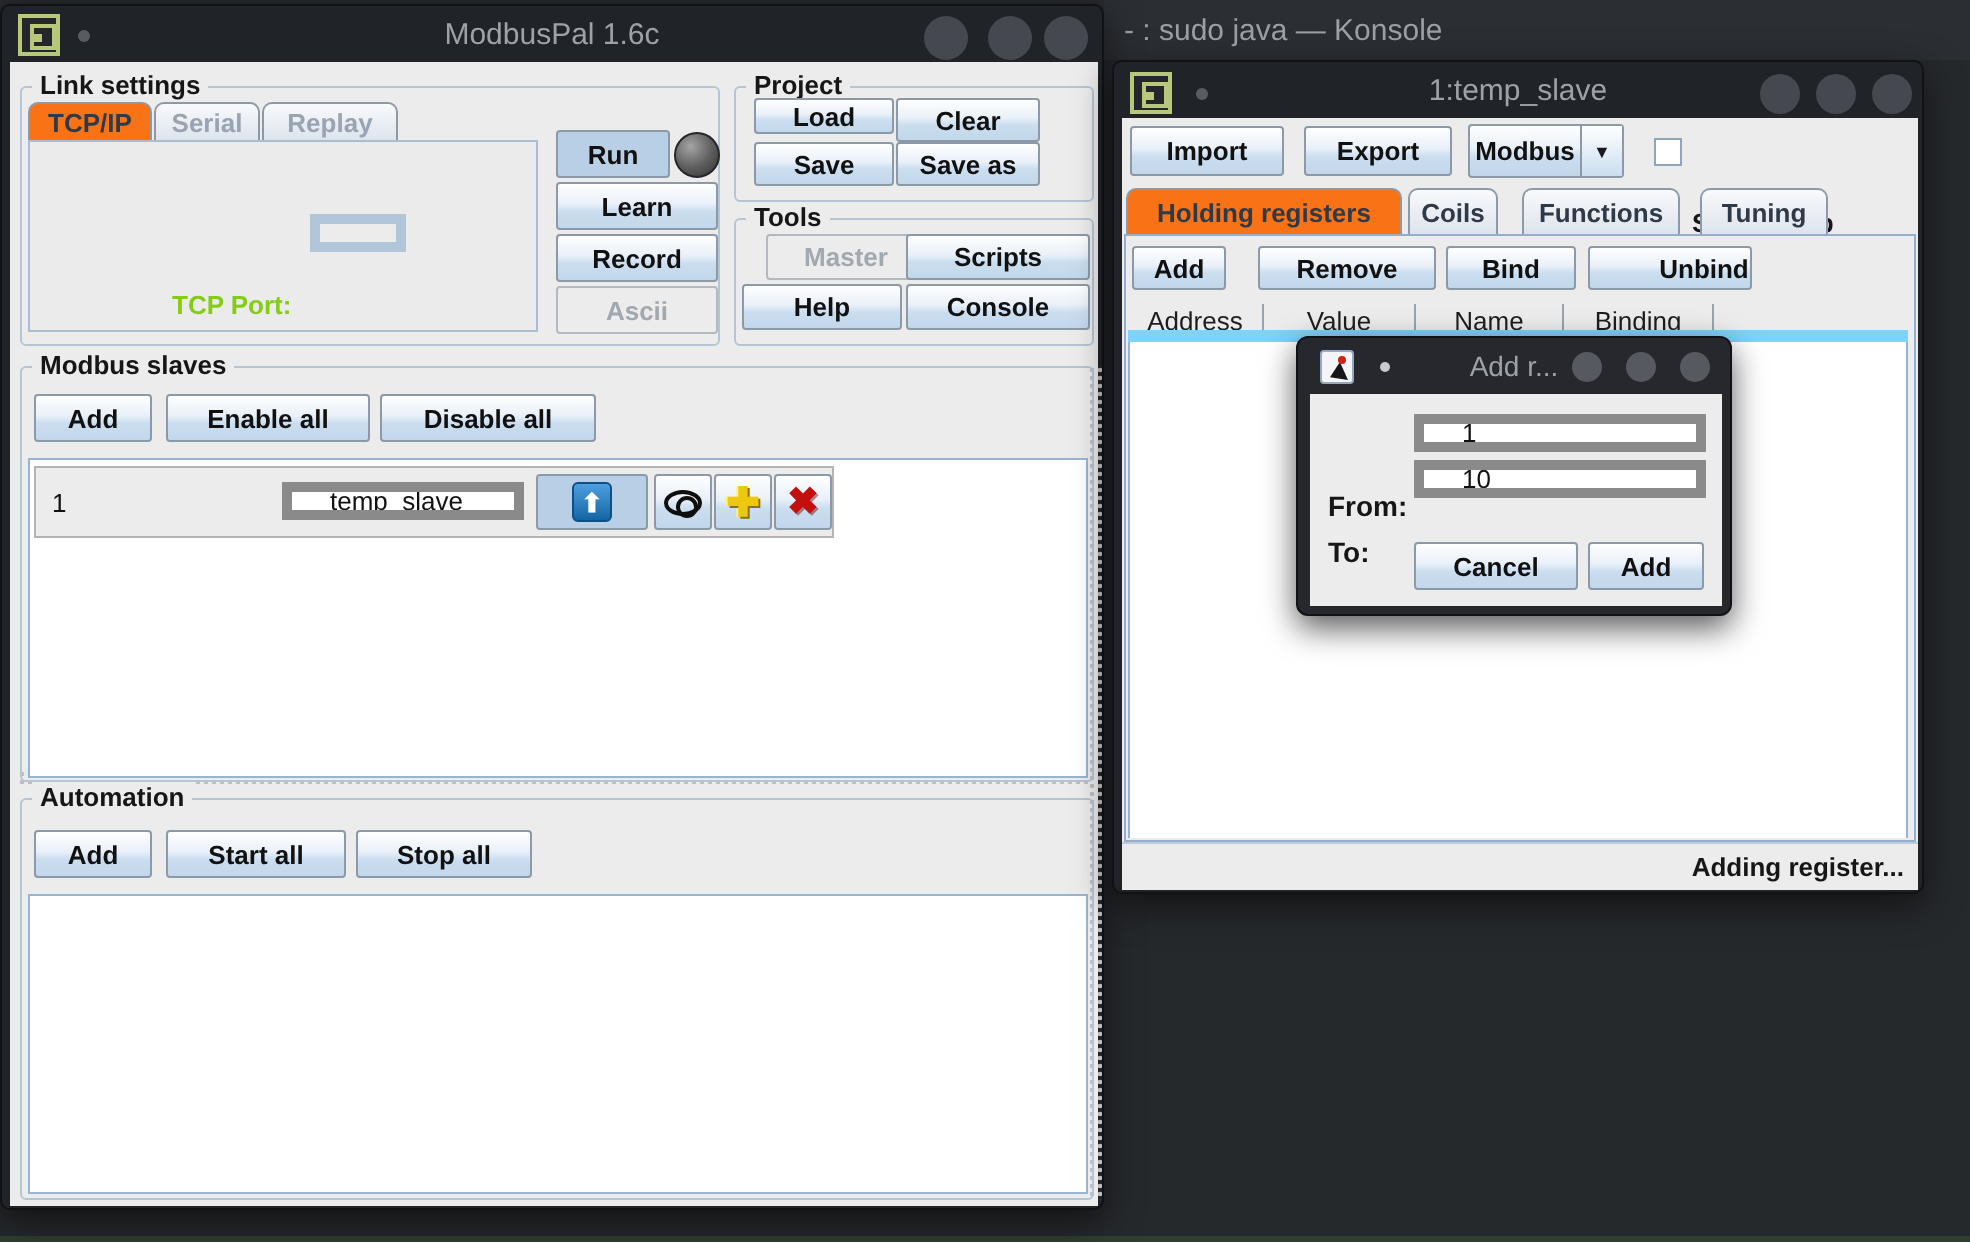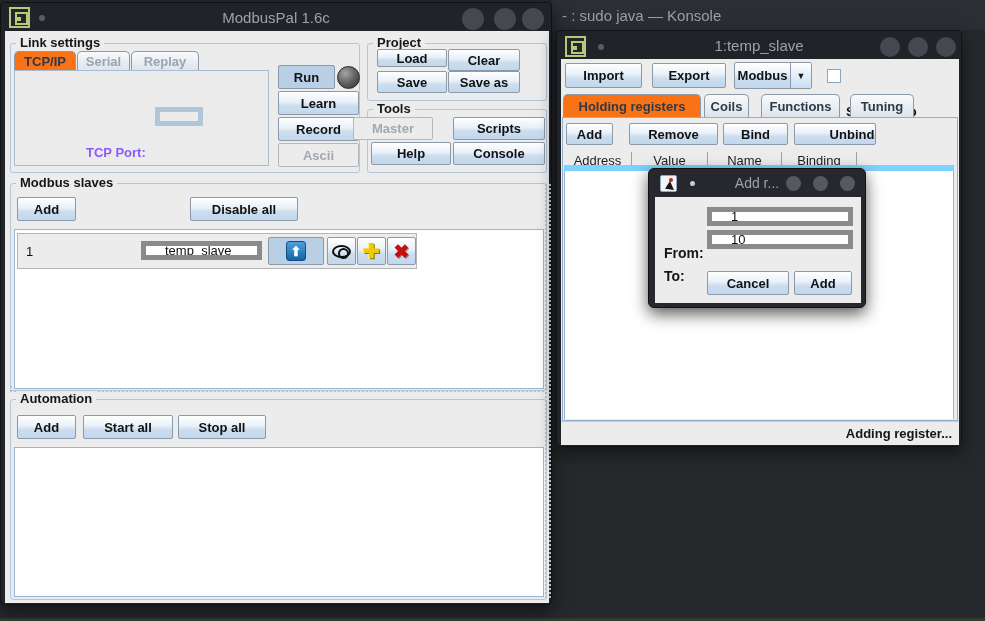--- a/index.html
+++ b/index.html
@@ -94,49 +94,50 @@
   <div class="dots" style="left:8px; top:382px; width:537px; height:9px;"></div>
   <div class="dots" style="left:543px; top:180px; width:7px; height:417px;"></div>
 
   <div class="group" style="left:9px; top:40px; width:350px; height:130px;">
     <span class="gtitle">Link settings</span>
   </div>
   <div class="tab sel" style="left:13px; top:48px; width:62px; height:19px;">TCP/IP</div>
   <div class="tab dis" style="left:76px; top:48px; width:53px; height:19px;">Serial</div>
   <div class="tab dis" style="left:130px; top:48px; width:68px; height:19px;">Replay</div>
   <div class="abs" style="left:13px; top:67px; width:255px; height:96px; background:#ebebeb; border:1px solid #a9bdd2;"></div>
-  <span class="label" style="left:85px; top:106px; color:#8b5cf6;">TCP Port:</span>
+  <span class="label" style="left:85px; top:106px; color:#84cc16;">TCP Port:</span>
   <input class="field dis" style="left: 154px; top: 104px; width: 40px; height: 19px;" value="503">
 
   <button class="btn pressed" style="left:277px; top:62px; width:57px; height:24px;">Run</button>
   <div class="led" style="left:336px; top:63px; width:23px; height:23px;"></div>
   <button class="btn" style="left:277px; top:88px; width:81px; height:24px;">Learn</button>
   <button class="btn" style="left:277px; top:114px; width:81px; height:24px;">Record</button>
   <button class="btn dis" style="left:277px; top:140px; width:81px; height:24px;">Ascii</button>
 
   <div class="group" style="left:366px; top:40px; width:180px; height:58px;">
     <span class="gtitle">Project</span>
   </div>
   <button class="btn" style="left:376px; top:46px; width:70px; height:18px;">Load</button>
   <button class="btn" style="left:447px; top:46px; width:72px; height:22px;">Clear</button>
   <button class="btn" style="left:376px; top:68px; width:70px; height:22px;">Save</button>
   <button class="btn" style="left:447px; top:68px; width:72px; height:22px;">Save as</button>
 
   <div class="group" style="left:366px; top:106px; width:180px; height:64px;">
     <span class="gtitle">Tools</span>
   </div>
-  <button class="btn dis" style="left:352px; top:114px; width:80px; height:23px;">Master</button>
+  <button class="btn dis" style="left:382px; top:114px; width:80px; height:23px;">Master</button>
   <button class="btn" style="left:452px; top:114px; width:92px; height:23px;">Scripts</button>
   <button class="btn" style="left:370px; top:139px; width:80px; height:23px;">Help</button>
   <button class="btn" style="left:452px; top:139px; width:92px; height:23px;">Console</button>
 
   <div class="group" style="left:9px; top:180px; width:537px; height:208px;">
     <span class="gtitle">Modbus slaves</span>
   </div>
   <button class="btn" style="left:16px; top:194px; width:59px; height:24px;">Add</button>
+  <button class="btn" style="left:82px; top:194px; width:102px; height:24px;">Enable all</button>
   <button class="btn" style="left:189px; top:194px; width:108px; height:24px;">Disable all</button>
   <div class="whitepane" style="left:13px; top:226px; width:530px; height:160px;"></div>
 
   <div class="abs" style="left:16px; top:230px; width:400px; height:36px; background:#ececec; border:1px solid #b5b5b5;">
     <span style="position:absolute; left:8px; top:10px; font-size:13px; color:#111;">1</span>
     <input class="field" style="left: 123px; top: 7px; width: 121px; height: 19px; border-color: rgb(138, 138, 138);" value="temp_slave">
     <button class="btn pressed" style="left:250px; top:3px; width:56px; height:28px;">
       <span class="uparrow">⬆</span>
     </button>
     <button class="btn" style="left:309px; top:3px; width:29px; height:28px;">

